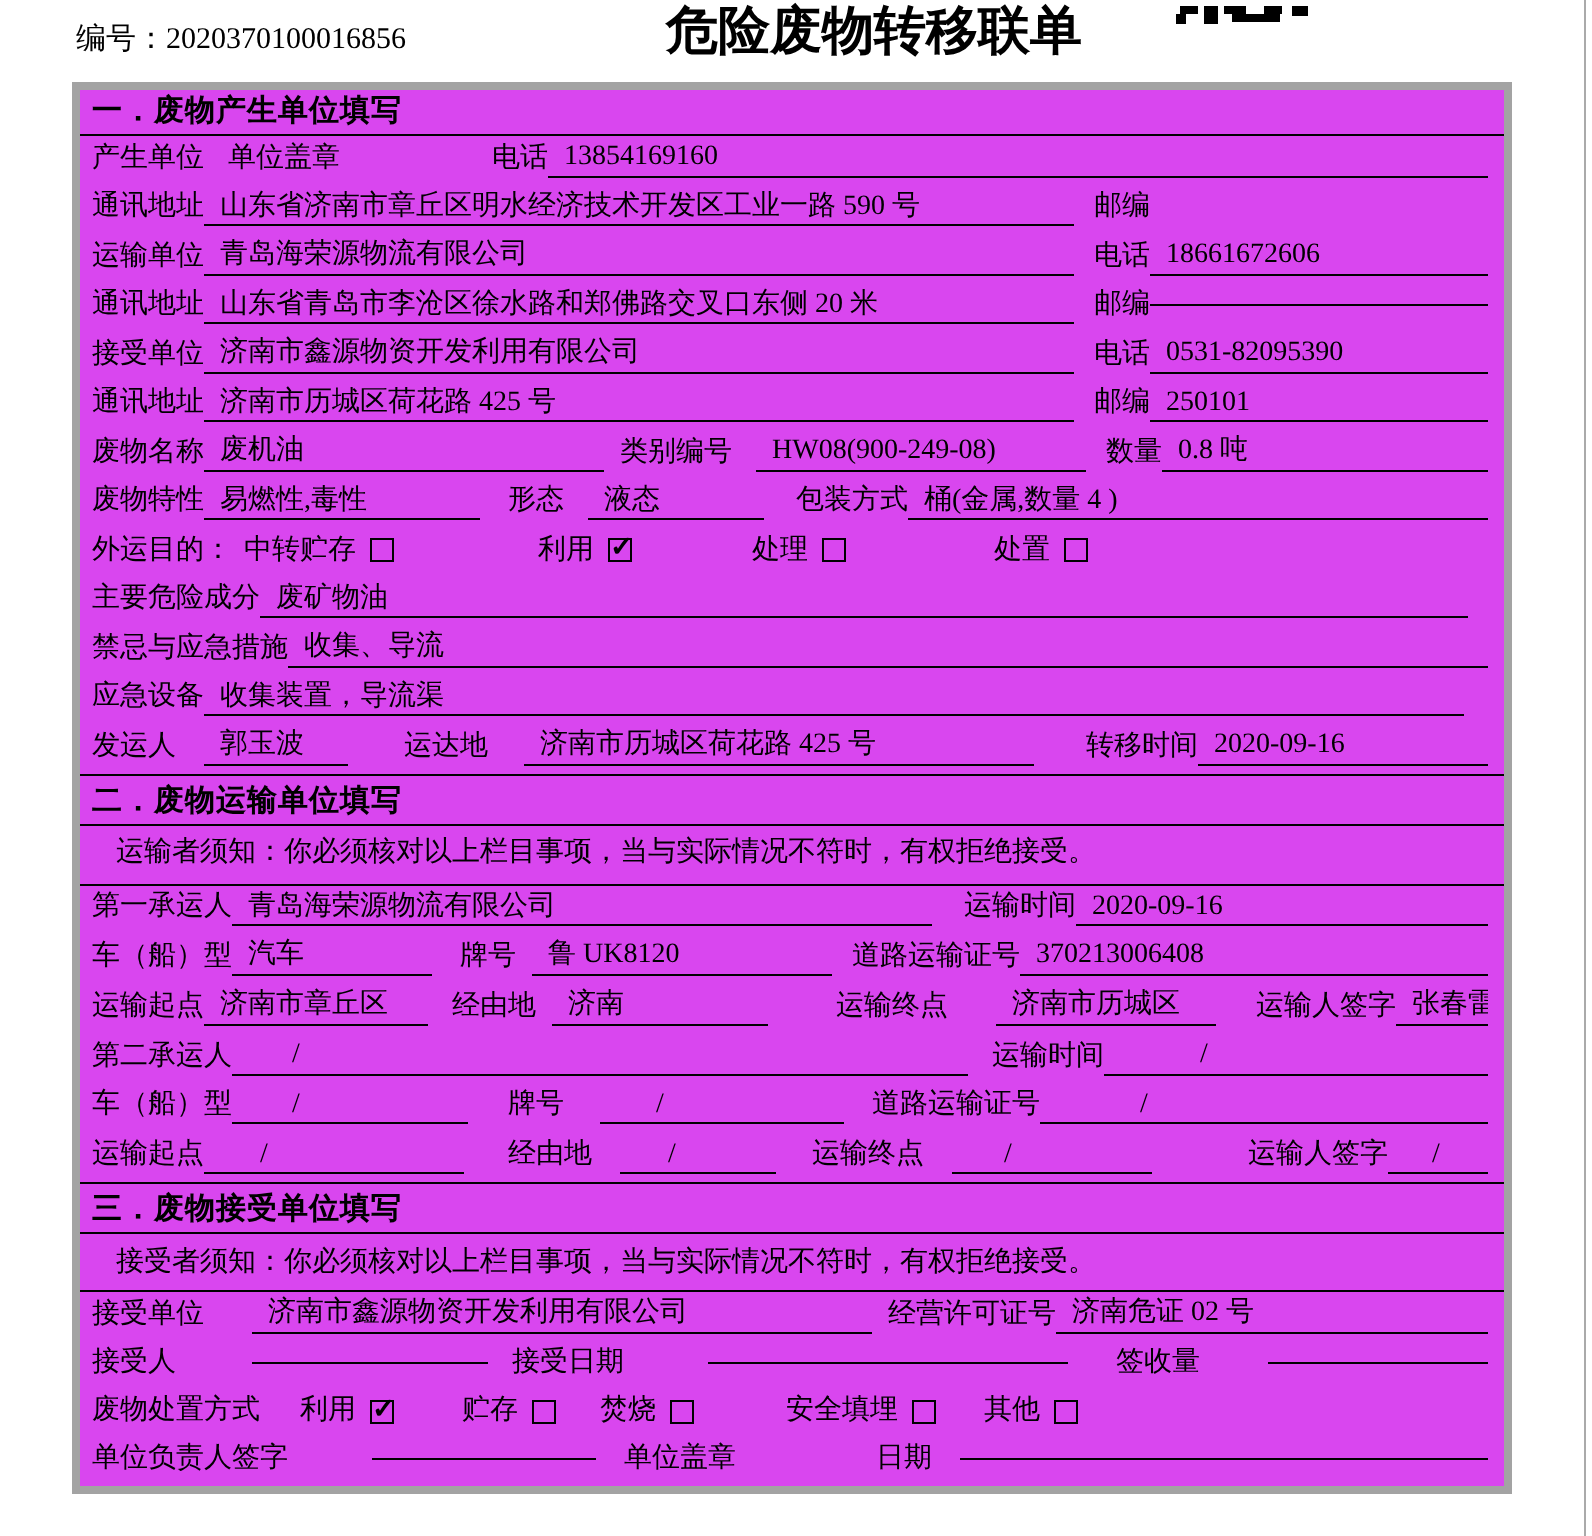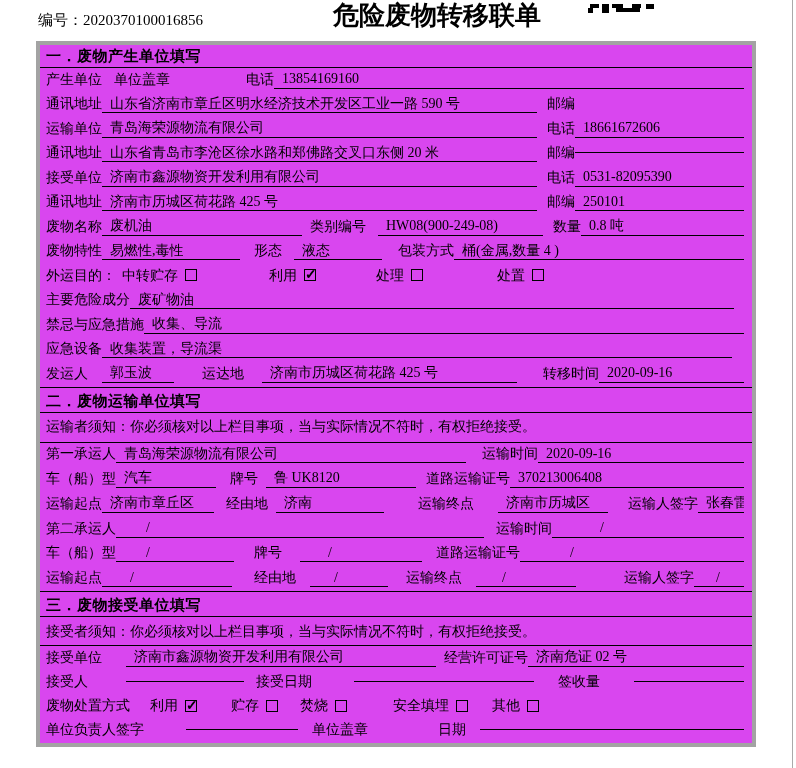--- a/index.html
+++ b/index.html
@@ -8,21 +8,21 @@
        font-family:"Liberation Serif","DejaVu Serif",serif;color:#000;font-size:14px;line-height:1.25}
   .page-edge{position:absolute;top:0;bottom:0;left:792px;width:1px;background:#aaa}
   .doc-header{position:relative;height:41px}
   .serial{position:absolute;left:38px;top:11px;font-size:15px;white-space:nowrap}
   .doc-title{position:absolute;left:333px;top:0;font-size:26px;font-weight:bold;white-space:nowrap}
   .qr{position:absolute;left:588px;top:0;width:66px;height:9px}
   .box{position:absolute;left:36px;top:41px;width:720px;border:4px solid #a3a3a3;background:#d946ef}
   .sec-h{font-weight:bold;font-size:15px;height:23px;padding:2px 6px 0 6px;border-bottom:1px solid #000;
          font-family:"Liberation Sans","DejaVu Sans",sans-serif;letter-spacing:.5px}
   .sec-h.bt{border-top:1px solid #000;height:26px;padding-top:4px}
-  .notice{height:30px;border-bottom:1px solid #000;display:flex;align-items:center;padding-left:6px;white-space:nowrap}
+  .notice{height:30px;border-bottom:1px solid #000;display:flex;align-items:center;padding-left:18px;white-space:nowrap}
   .notice.h29{height:29px}
   .row{display:flex;align-items:center;padding:0 8px 2px 6px}
   .s1r{height:24.5px}.s2r{height:24.8px}.s3r{height:24.2px}
   .lbl{white-space:nowrap;flex:none}
   .u{border-bottom:1px solid #000;white-space:nowrap;padding:0 4px 0 8px;overflow:hidden;flex:none}
   .fx{flex:1 1 auto}
   .opt{display:flex;align-items:center;flex:none}
   .cb{display:inline-block;width:12px;height:12px;border:1px solid #000;margin-left:7px;position:relative;flex:none}
   .cb.checked::after{content:"✓";position:absolute;left:0px;top:-4px;font-size:14px;font-weight:bold}
   .footer{position:absolute;left:38px;top:770px;font-size:10px;white-space:nowrap}

